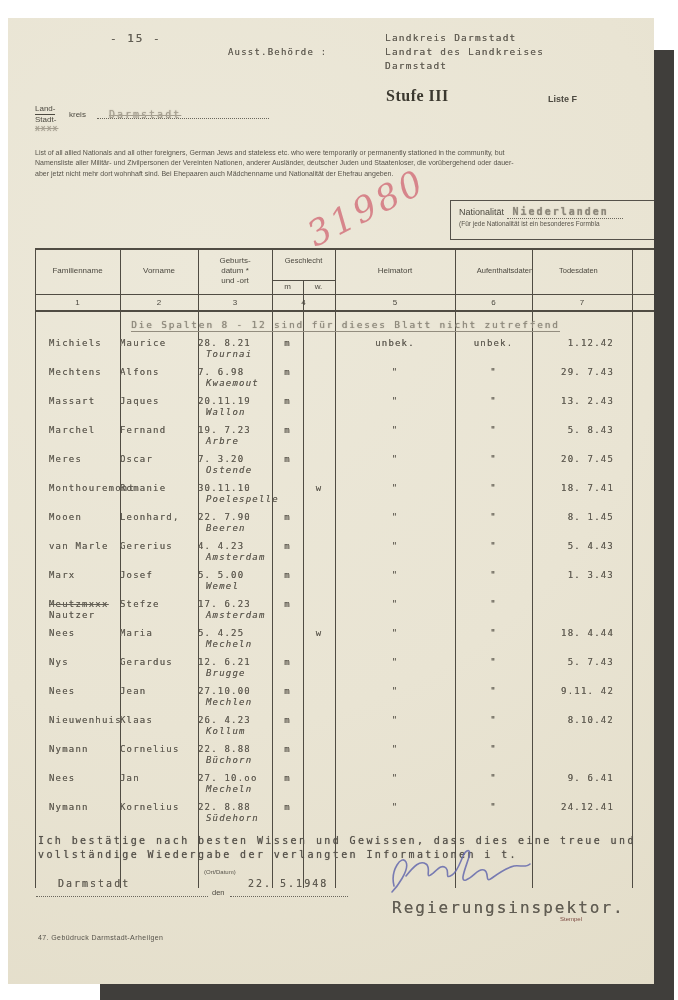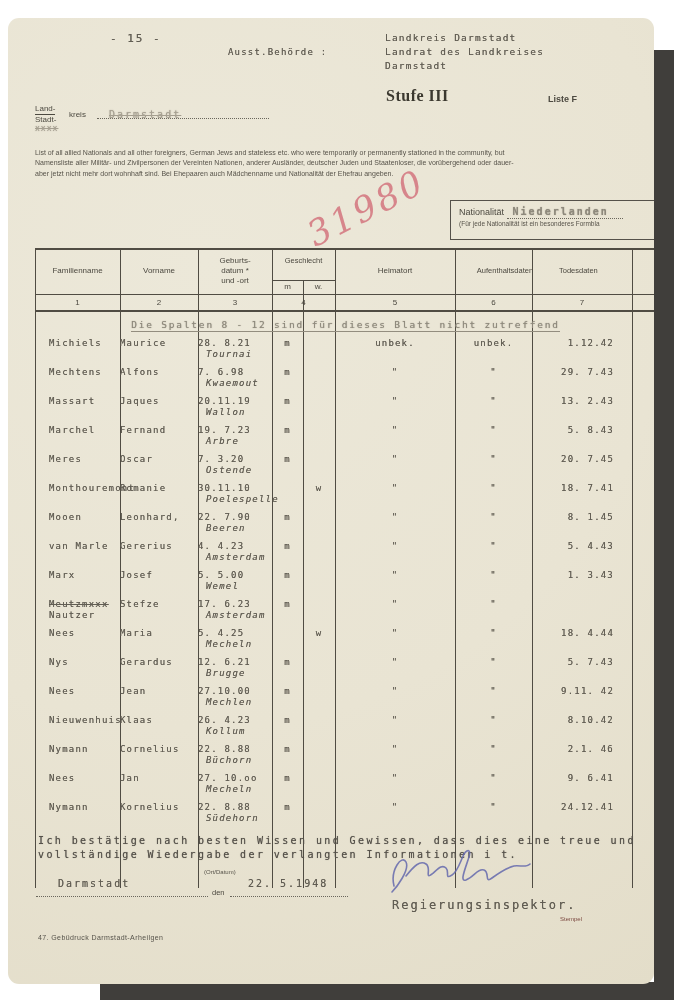--- a/index.html
+++ b/index.html
@@ -2,21 +2,21 @@
 <html><head>
 <meta charset="utf-8">
 <style>
   html,body{margin:0;padding:0;}
   body{width:678px;height:1000px;position:relative;background:#ffffff;overflow:hidden;
        font-family:"Liberation Sans", sans-serif;}
   .scanband{position:absolute;background:#403e3b;}
   #band-right{left:654px;top:50px;width:20px;height:950px;}
   #band-bottom{left:100px;top:982px;width:574px;height:18px;}
   .paper{position:absolute;left:8px;top:18px;width:646px;height:966px;overflow:hidden;
-         background:radial-gradient(circle at 30% 25%, #ece8d9 0%, #e9e4d3 55%, #e3ddc9 100%);border-radius:11px;}
+         background:radial-gradient(circle at 30% 25%, #ece8d9 0%, #e9e4d3 55%, #e3ddc9 100%);}
   
   .typed{font-family:"DejaVu Sans Mono", monospace;color:#615d53;letter-spacing:1.2px;
          text-shadow:0 0 0.6px rgba(97,93,83,.8);}
   .typed-faded{color:#8e897c;text-shadow:0 0 1px rgba(142,137,124,.9);}
   .typed-vfaded{color:#a59f90;text-shadow:0 0 1.2px rgba(165,159,144,.9);}
   .print{color:#4c4940;}
   .abs{position:absolute;}
   
   #page-number{left:102px;top:14px;font-size:11px;letter-spacing:2px;}
   #issuing-label{left:220px;top:29px;font-size:9px;}
@@ -84,21 +84,21 @@
   
   #confirm{left:30px;top:816px;font-size:10px;line-height:14px;letter-spacing:2.4px;color:#55514a;
            text-shadow:0 0 .7px rgba(85,81,74,.8);font-family:"DejaVu Sans Mono",monospace;white-space:nowrap;}
   #ort-datum-label{left:196px;top:851px;font-size:6px;color:#57534a;}
   #ort-value{left:50px;top:860px;font-size:10px;letter-spacing:2px;}
   #dotline1{left:28px;top:878px;width:172px;border-bottom:1px dotted #6a665c;}
   #den-label{left:204px;top:870px;font-size:7.5px;}
   #dotline2{left:222px;top:878px;width:118px;border-bottom:1px dotted #6a665c;}
   #date-value{left:240px;top:860px;font-size:10px;letter-spacing:2px;}
   #signature{left:372px;top:822px;width:160px;height:60px;}
-  #sig-title{left:384px;top:880px;font-size:12px;letter-spacing:2px;}
+  #sig-title{left:384px;top:880px;font-size:16px;letter-spacing:2px;}
   #stempel-note{left:552px;top:898px;font-size:6px;color:#7d4a42;}
   #print-mark{left:30px;top:916px;font-size:7px;color:#55524a;letter-spacing:.4px;}
 </style>
 </head>
 <body>
 
 <div class="scanband" id="band-right"></div>
 <div class="scanband" id="band-bottom"></div>
 
 <div class="paper">
@@ -419,21 +419,20 @@
           </div>
           <div class="cell c1">Cornelius</div>
           <div class="cell c2">
             <div>22. 8.88</div>
             <div class="geb-place">Büchorn</div>
           </div>
           <div class="cell c3">m</div>
           <div class="cell c4"></div>
           <div class="cell c5">"</div>
           <div class="cell c6">"</div>
-          <div class="cell c7">2.1. 46</div>
           <div class="cell c8"></div>
         </div>
         <div class="trow typed">
           <div class="cell c0">
             <div>Nees</div>
           </div>
           <div class="cell c1">Jan</div>
           <div class="cell c2">
             <div>27. 10.oo</div>
             <div class="geb-place">Mecheln</div>

